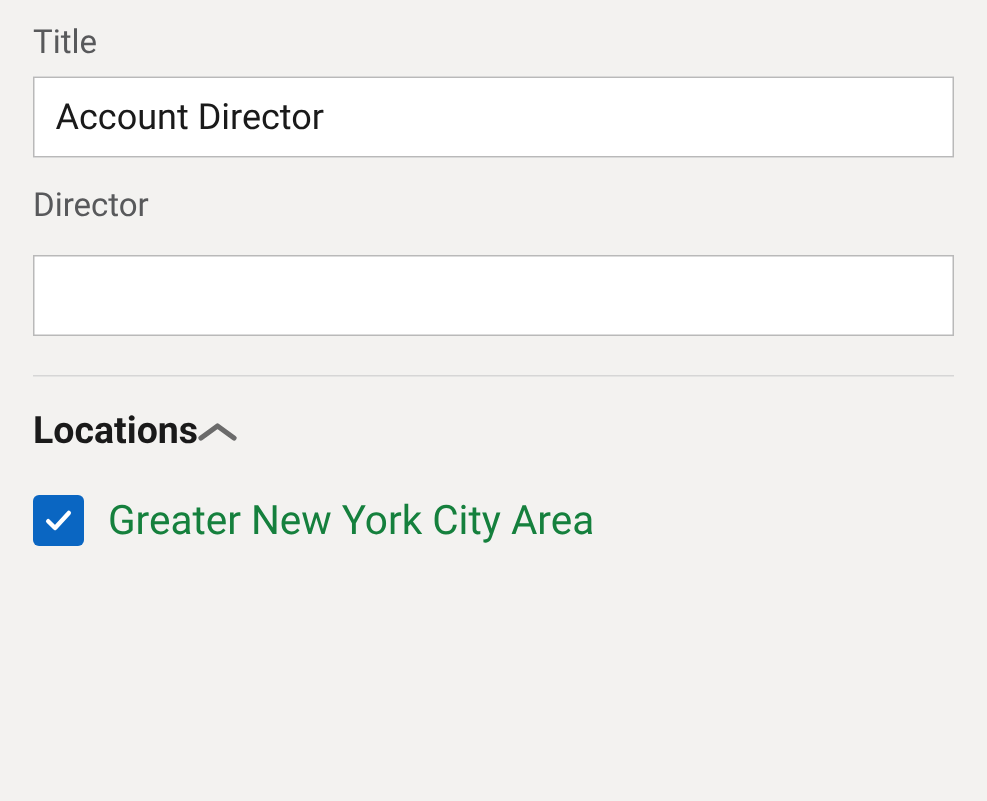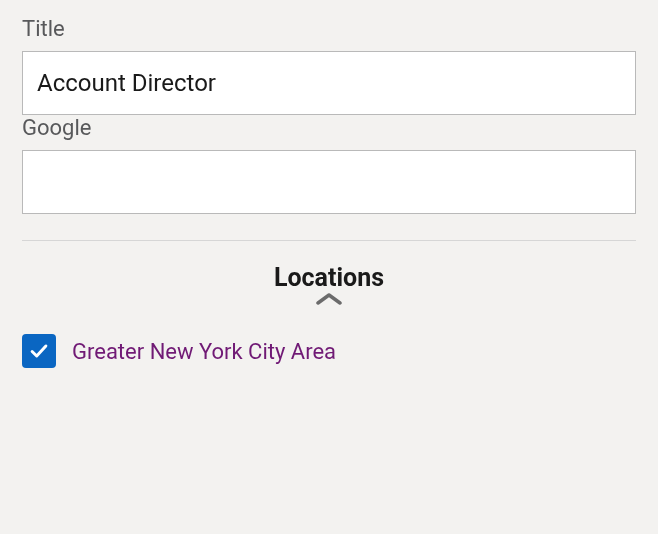--- a/index.html
+++ b/index.html
@@ -9,52 +9,52 @@
     }
     body {
       font-family: -apple-system, BlinkMacSystemFont, "Segoe UI", Roboto, Helvetica, Arial, sans-serif;
       background: #f3f2f0;
       width: 658px;
       height: 534px;
       padding: 16px 22px 0 22px;
       color: #333;
     }
     .field-group {
+      margin-bottom: 20px;
     }
     .field-label {
       display: block;
       font-size: 22px;
       color: #58595b;
       margin-bottom: 10px;
       font-weight: 400;
     }
     .text-input {
       width: 100%;
-      height: 64px;
+      height: 54px;
       border: 1px solid #b9b9b9;
       background: #ffffff;
       padding: 0 14px;
       font-size: 24px;
       color: #1a1a1a;
       font-family: inherit;
       outline: none;
     }
     .divider {
       border: none;
       border-top: 1px solid #d6d6d6;
       margin-top: 26px;
       margin-bottom: 0;
     }
     .section-header {
       display: flex;
       align-items: center;
       justify-content: flex-start;
       padding: 22px 0 22px 0;
       cursor: pointer;
-      flex-direction: column;
     }
     .section-title {
       font-size: 25px;
       font-weight: 700;
       color: #1a1a1a;
     }
     .chevron {
       width: 26px;
       height: 14px;
       flex-shrink: 0;
@@ -80,34 +80,34 @@
     .checkbox svg {
       width: 22px;
       height: 22px;
       stroke: #ffffff;
       stroke-width: 3.2;
       fill: none;
       stroke-linecap: round;
       stroke-linejoin: round;
     }
     .checkbox-label {
-      font-size: 22px;
-      color: #701a75;
+      font-size: 27px;
+      color: #15803d;
     }
   </style>
 </head>
 <body>
 
 <div class="field-group">
   <label class="field-label">Title</label>
   <input type="text" class="text-input" value="Account Director" style="">
 </div>
 
 <div class="field-group">
-  <label class="field-label">Google</label>
+  <label class="field-label">Director</label>
 </div>
 
 <div class="field-group">
   <input type="text" class="text-input" value="" style="">
 </div>
 
 <hr class="divider">
 
 <div class="section-header">
   <span class="section-title">Locations</span>

